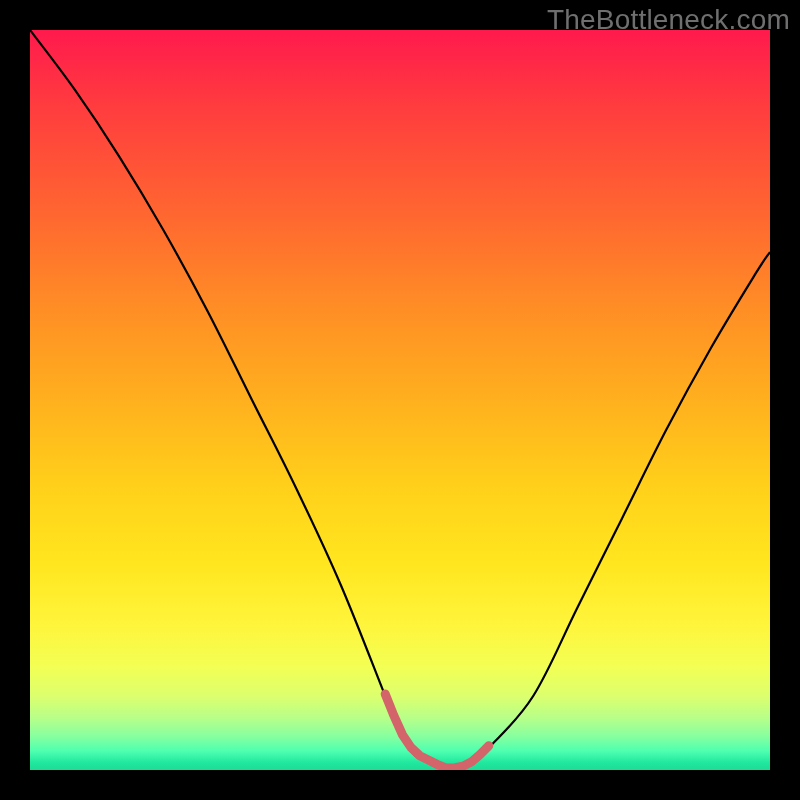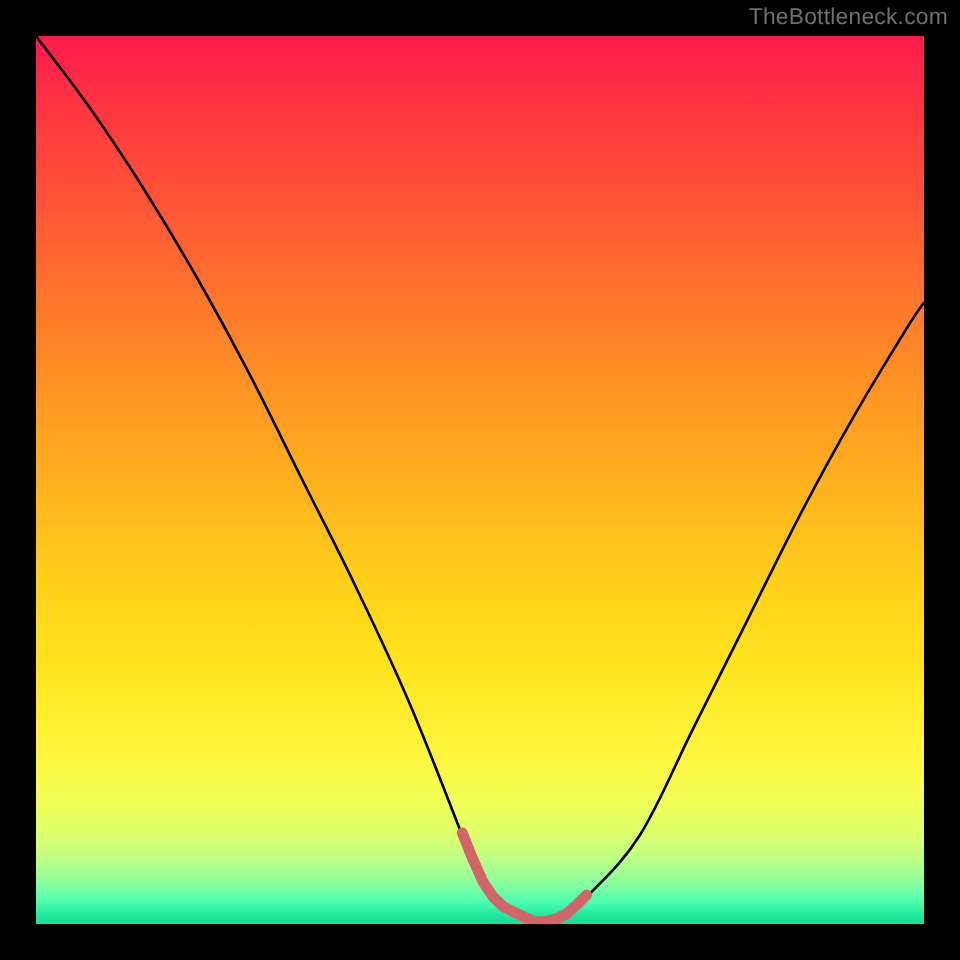--- a/index.html
+++ b/index.html
@@ -49,21 +49,21 @@
     left: 0;
     top: 0;
     width: 740px;
     height: 740px;
   }
   .watermark {
     position: absolute;
     top: 4px;
     right: 10px;
     color: #6f6f6f;
-    font-size: 19px;
+    font-size: 28px;
     font-weight: 500;
     letter-spacing: 0.2px;
     user-select: none;
     margin-left: 42px;
   }
 </style>
 </head>
 <body>
 
 <div class="frame">

